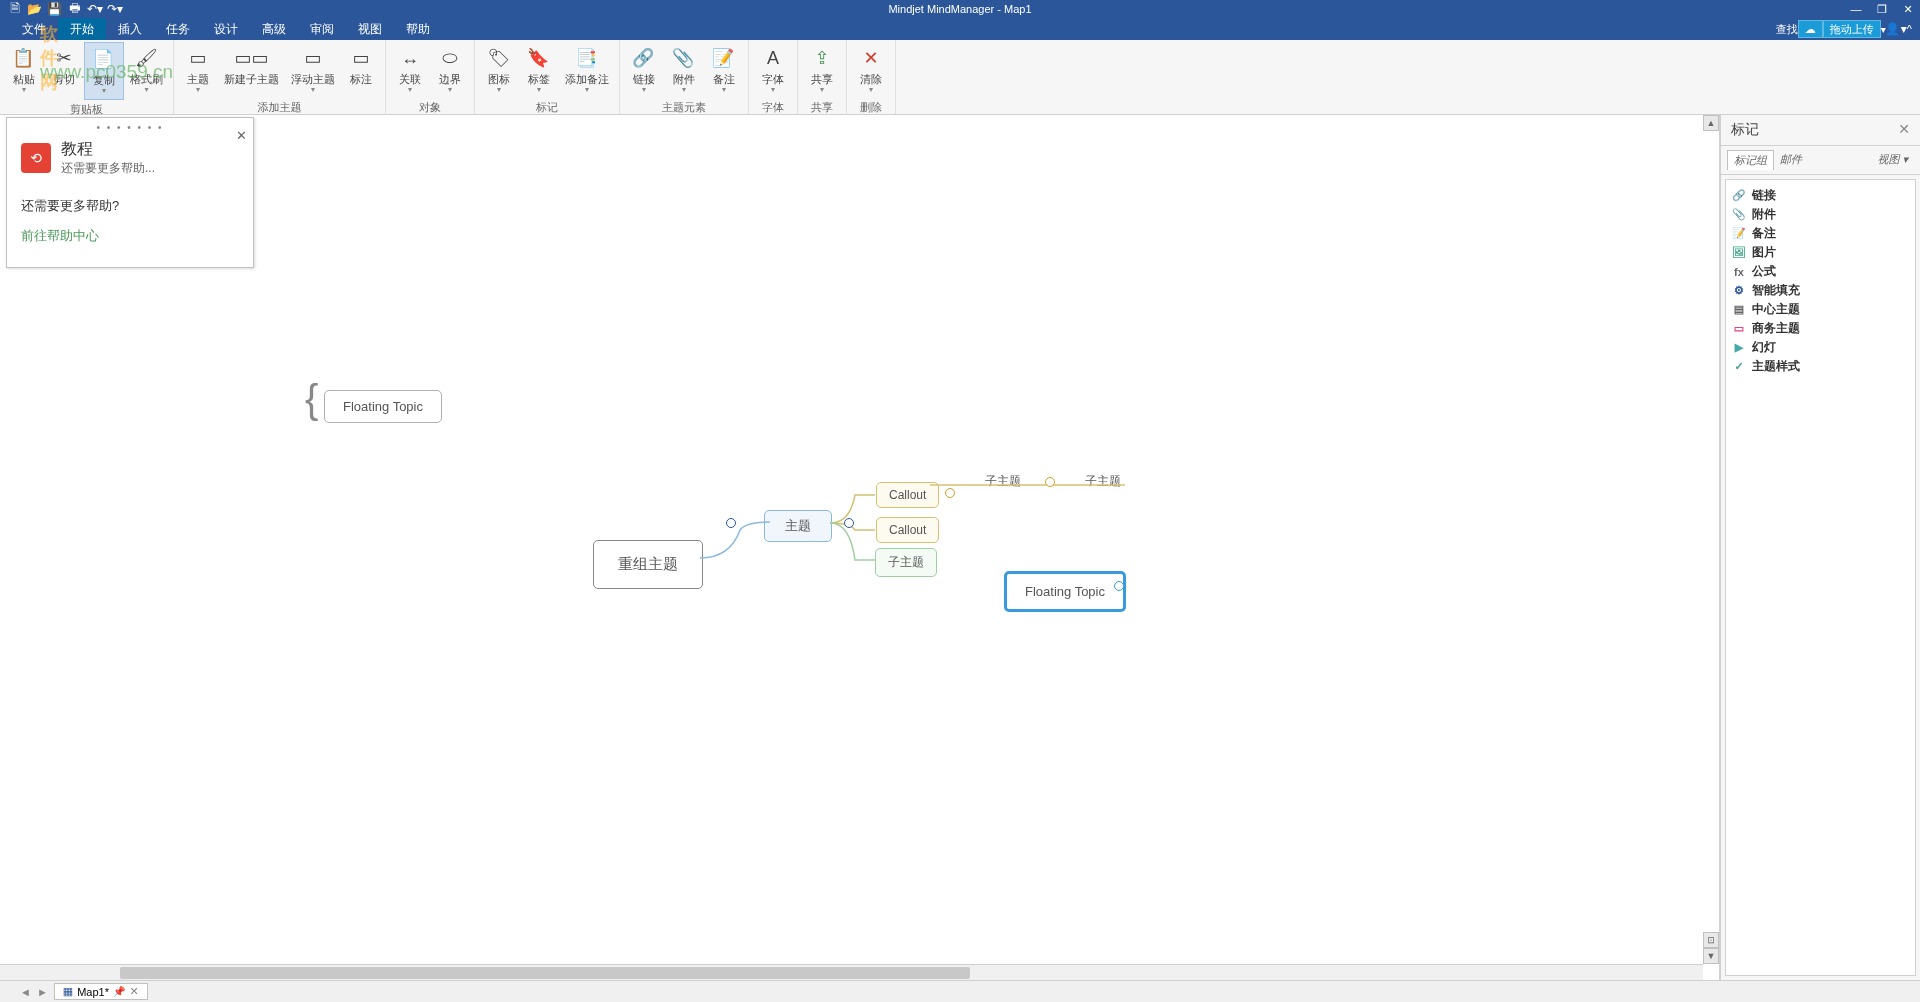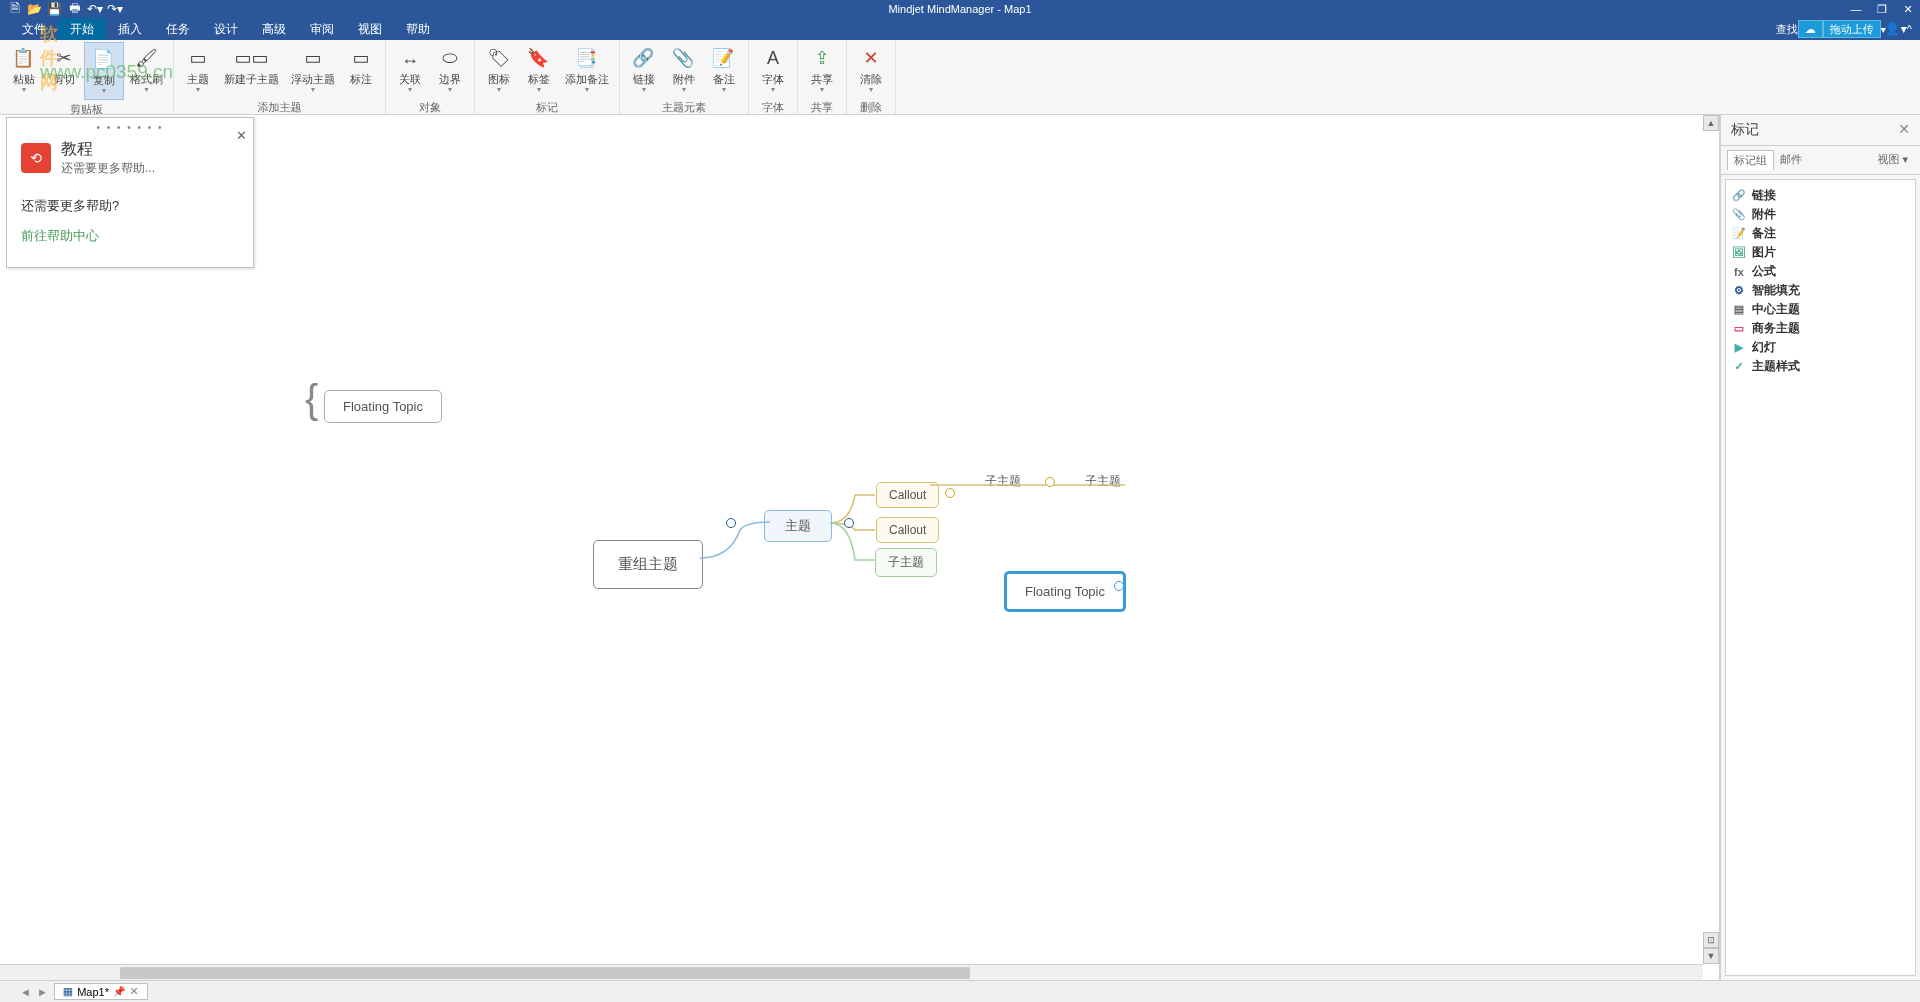--- a/index.html
+++ b/index.html
@@ -62,21 +62,21 @@
 .node.floating2 { border: 3px solid #3a9bdc; top: 456px; left: 1004px; padding: 10px 18px; }
 .subtopic-text { position: absolute; font-size: 12px; color: #555; }
 .handle { position: absolute; width: 10px; height: 10px; border: 1px solid #2b579a; background: #fff; border-radius: 50%; }
 .handle.yellow { border-color: #d4a020; }
 .brace { position: absolute; font-size: 40px; color: #888; }
 
 
 .right-panel { width: 200px; background: #f6f6f6; border-left: 1px solid #d0d0d0; display: flex; flex-direction: column; }
 .rp-title { padding: 6px 10px; font-size: 14px; color: #444; border-bottom: 1px solid #d0d0d0; display:flex; justify-content:space-between; }
 .rp-tabs { display: flex; border-bottom: 1px solid #d0d0d0; font-size: 11px; padding: 4px 6px; justify-content: space-between; }
-.rp-tab { padding: 2px 6px; cursor: pointer; color: #666; }
+.rp-tab { padding: 2px 6px; cursor: pointer; color: #666; font-style: italic; }
 .rp-tab.active { background: #fff; border: 1px solid #c0c0c0; border-bottom: none; }
 .rp-tree { flex: 1; background: #fff; border: 1px solid #d0d0d0; margin: 4px; padding: 6px; font-size: 12px; overflow: auto; }
 .tree-item { display: flex; align-items: center; gap: 6px; padding: 1px 0; font-weight: bold; color: #333; cursor: pointer; }
 .tree-icon { width: 14px; height: 14px; display: inline-flex; align-items: center; justify-content: center; font-size: 11px; }
 
 
 .hscroll { position: absolute; bottom: 0; left: 0; right: 16px; height: 16px; background: #f0f0f0; border-top: 1px solid #d0d0d0; }
 .hscroll-thumb { position: absolute; left: 120px; width: 850px; height: 12px; top: 2px; background: #c8c8c8; border-radius: 2px; }
 .vscroll-arrow { position: absolute; right: 0; width: 16px; height: 16px; background: #e8e8e8; border: 1px solid #c0c0c0; display:flex; align-items:center; justify-content:center; font-size:9px; color:#666; }
 .bottom-tabs { height: 22px; background: #f0f0f0; border-top: 1px solid #d0d0d0; display: flex; align-items: center; font-size: 11px; padding-left: 20px; gap: 6px; }

